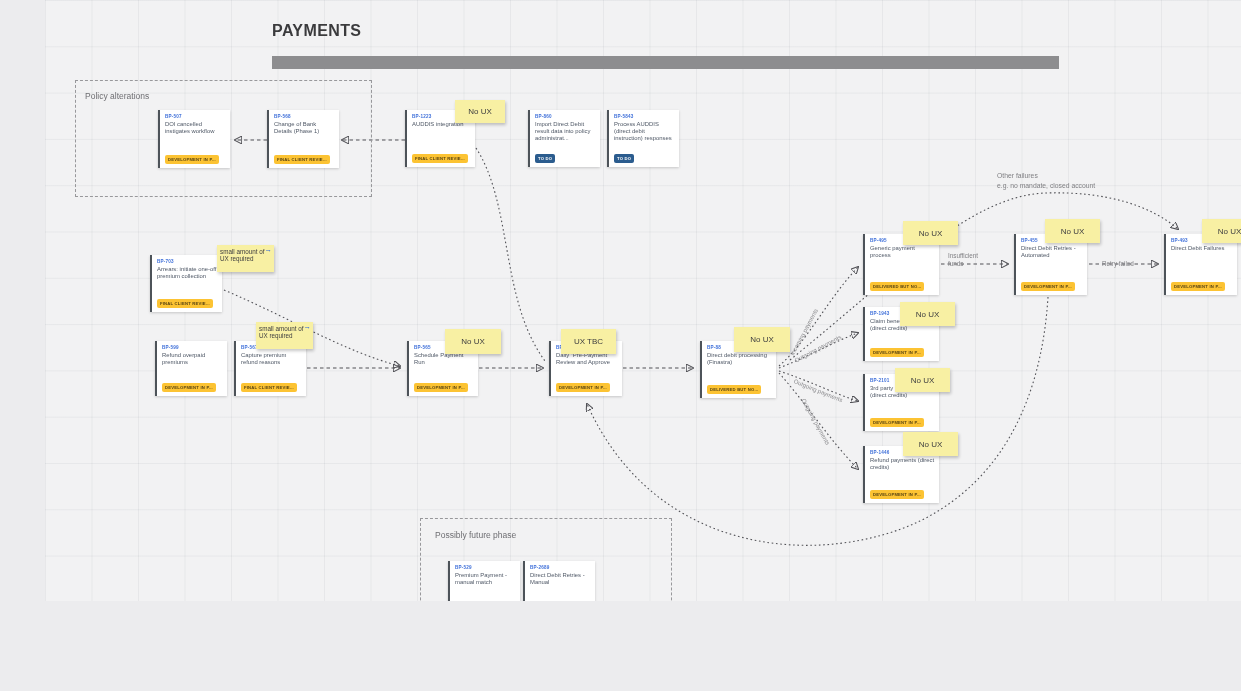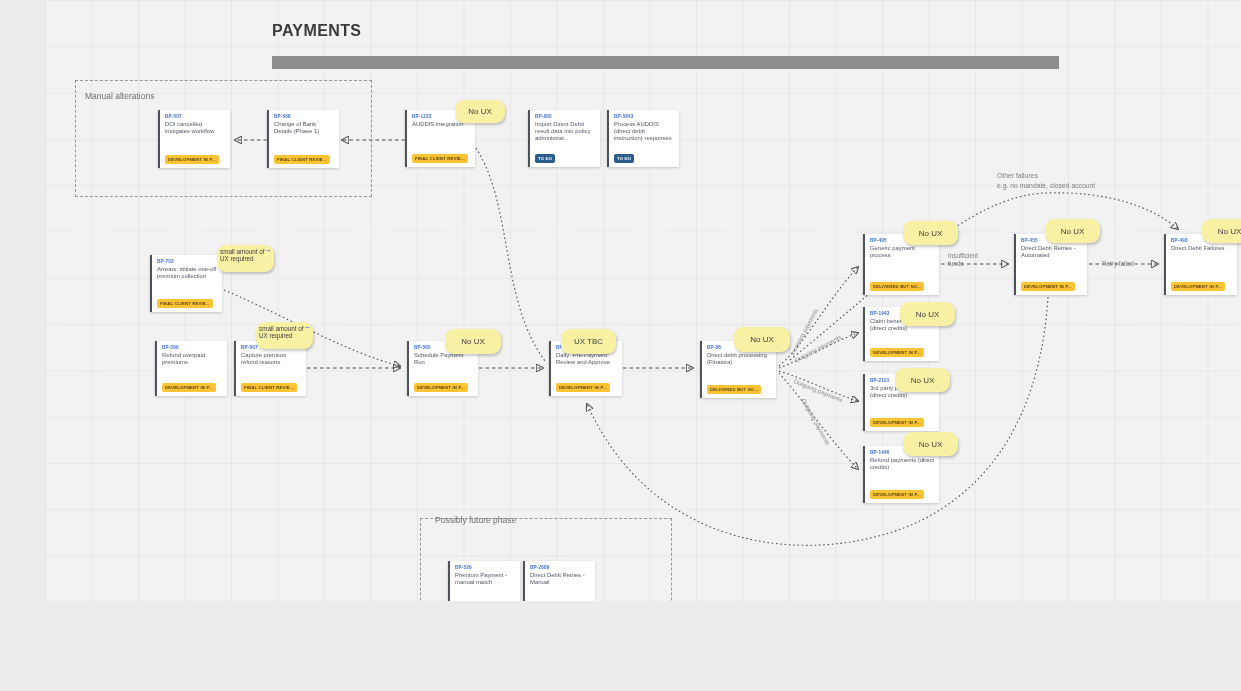--- a/index.html
+++ b/index.html
@@ -30,21 +30,21 @@
     overflow:hidden; }
   .card .cid { font-size:4.6px; font-weight:bold; color:#3e6fd9; letter-spacing:0.2px; margin-bottom:2px; }
   .card .ctitle { font-size:5.9px; line-height:7.2px; color:#4f5866; }
   .badge { position:absolute; left:5px; bottom:4px; display:inline-block; font-size:4.2px;
     font-weight:bold; padding:2px 3px; border-radius:2px; letter-spacing:0.2px; white-space:nowrap; }
   .badge.yellow { background:#fcc333; color:#574312; }
   .badge.navy { background:#2b5c8e; color:#ffffff; }
 
   .sticky { position:absolute; background:#f8f0a3; box-shadow:1px 2px 3px rgba(0,0,0,0.22);
     display:flex; align-items:center; justify-content:center; font-size:8px; color:#3d3d3f;
-    text-align:center; box-sizing:border-box;border-radius:9px; }
+    text-align:center; box-sizing:border-box; }
   .sticky.small-note { font-size:6.3px; line-height:7.4px; padding:3px 2px 2px 3px; text-align:left;
     align-items:flex-start; justify-content:flex-start; }
   .sticky .arrow-ic { position:absolute; top:1px; right:2px; color:#2d68d9; font-size:7.5px; font-weight:bold; }
 
   .note-text { position:absolute; color:#808084; font-size:6.8px; line-height:9.5px; }
   .flow-label { position:absolute; color:#8b8b8e; font-size:6px; white-space:nowrap;
     transform-origin:0 50%; }
 </style>
 </head>
 <body>
@@ -71,23 +71,23 @@
     <path class="dash" d="M896,264 L963,264" marker-end="url(#arr)"></path>
     <path class="dash" d="M1044,264 L1113,264" marker-end="url(#arr)"></path>
     <path class="dot" d="M745,360 C850,275 925,196 1000,193 C1062,191 1106,206 1133,229" marker-end="url(#arr)"></path>
     <path class="dot" d="M1003,297 C997,392 962,478 875,521 C780,566 612,560 542,404" marker-end="url(#arr)"></path>
   </svg>
 
   <div class="hdr-title">PAYMENTS</div>
   <div class="hdr-bar"></div>
 
   <div class="frame" style="left:30px;top:80px;width:295px;height:115px"></div>
-  <div class="frame-label" style="left:40px;top:91px">Manual alterations</div>
+  <div class="frame-label" style="left:40px;top:91px">Policy alterations</div>
   <div class="frame" style="left:375px;top:518px;width:250px;height:130px"></div>
-  <div class="frame-label" style="left:390px;top:515px">Possibly future phase</div>
+  <div class="frame-label" style="left:390px;top:530px">Possibly future phase</div>
 
   <div class="card" style="left:113px;top:110px;width:72px;height:58px">
     <div class="cid">BP-507</div>
     <div class="ctitle">DOI cancelled instigates workflow</div>
     <div class="badge yellow">DEVELOPMENT IN P...</div>
   </div>
   <div class="card" style="left:222px;top:110px;width:72px;height:58px">
     <div class="cid">BP-568</div>
     <div class="ctitle">Change of Bank Details (Phase 1)</div>
     <div class="badge yellow">FINAL CLIENT REVIE...</div>

